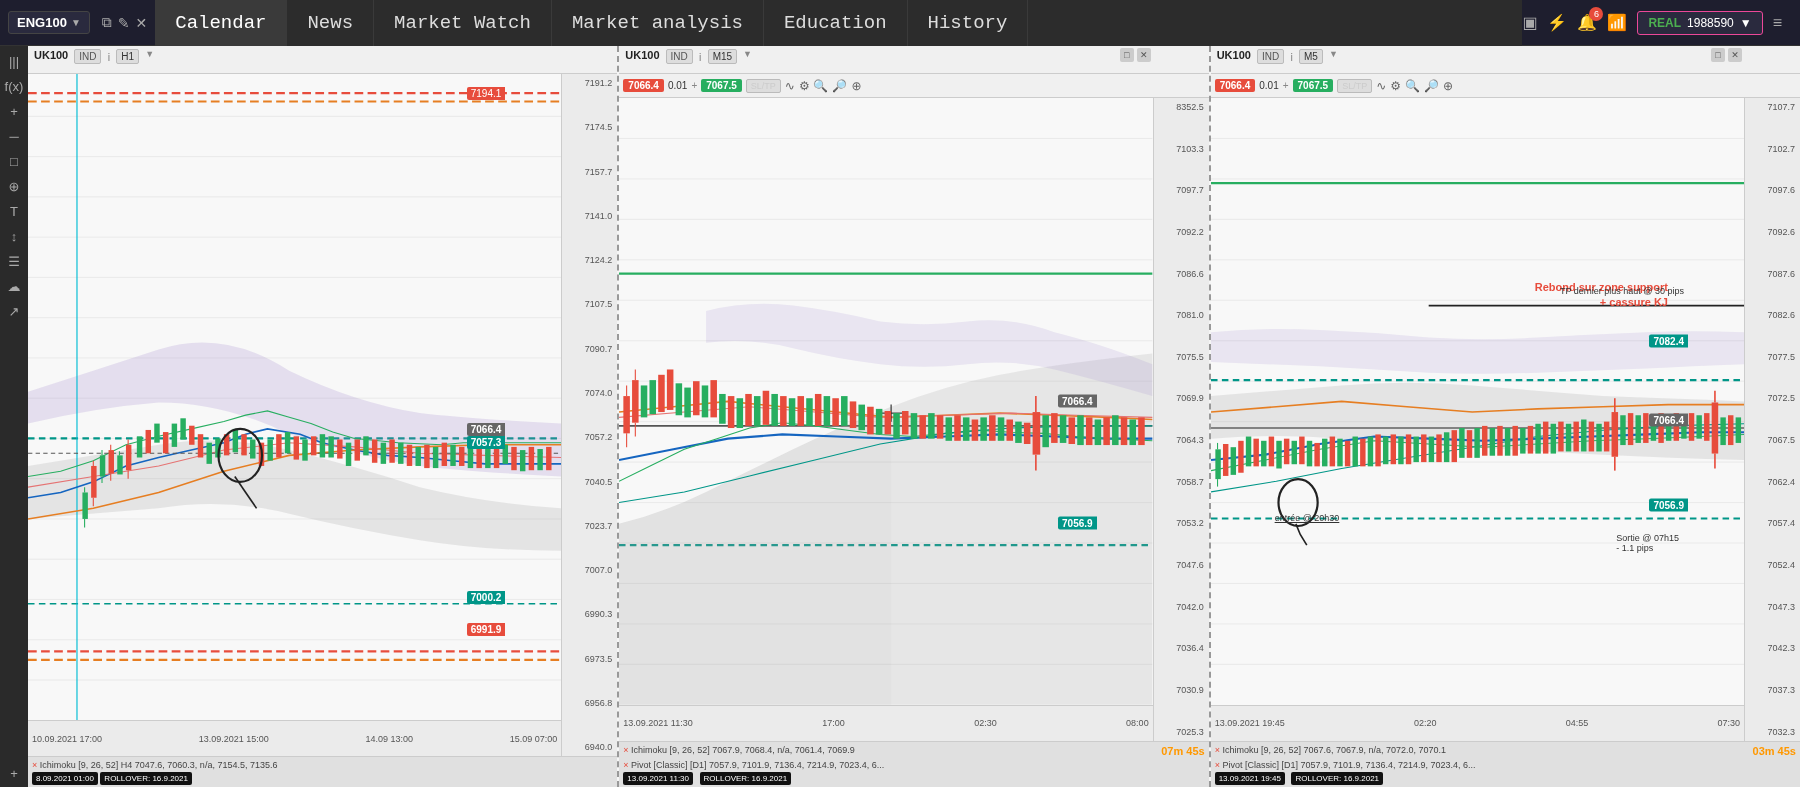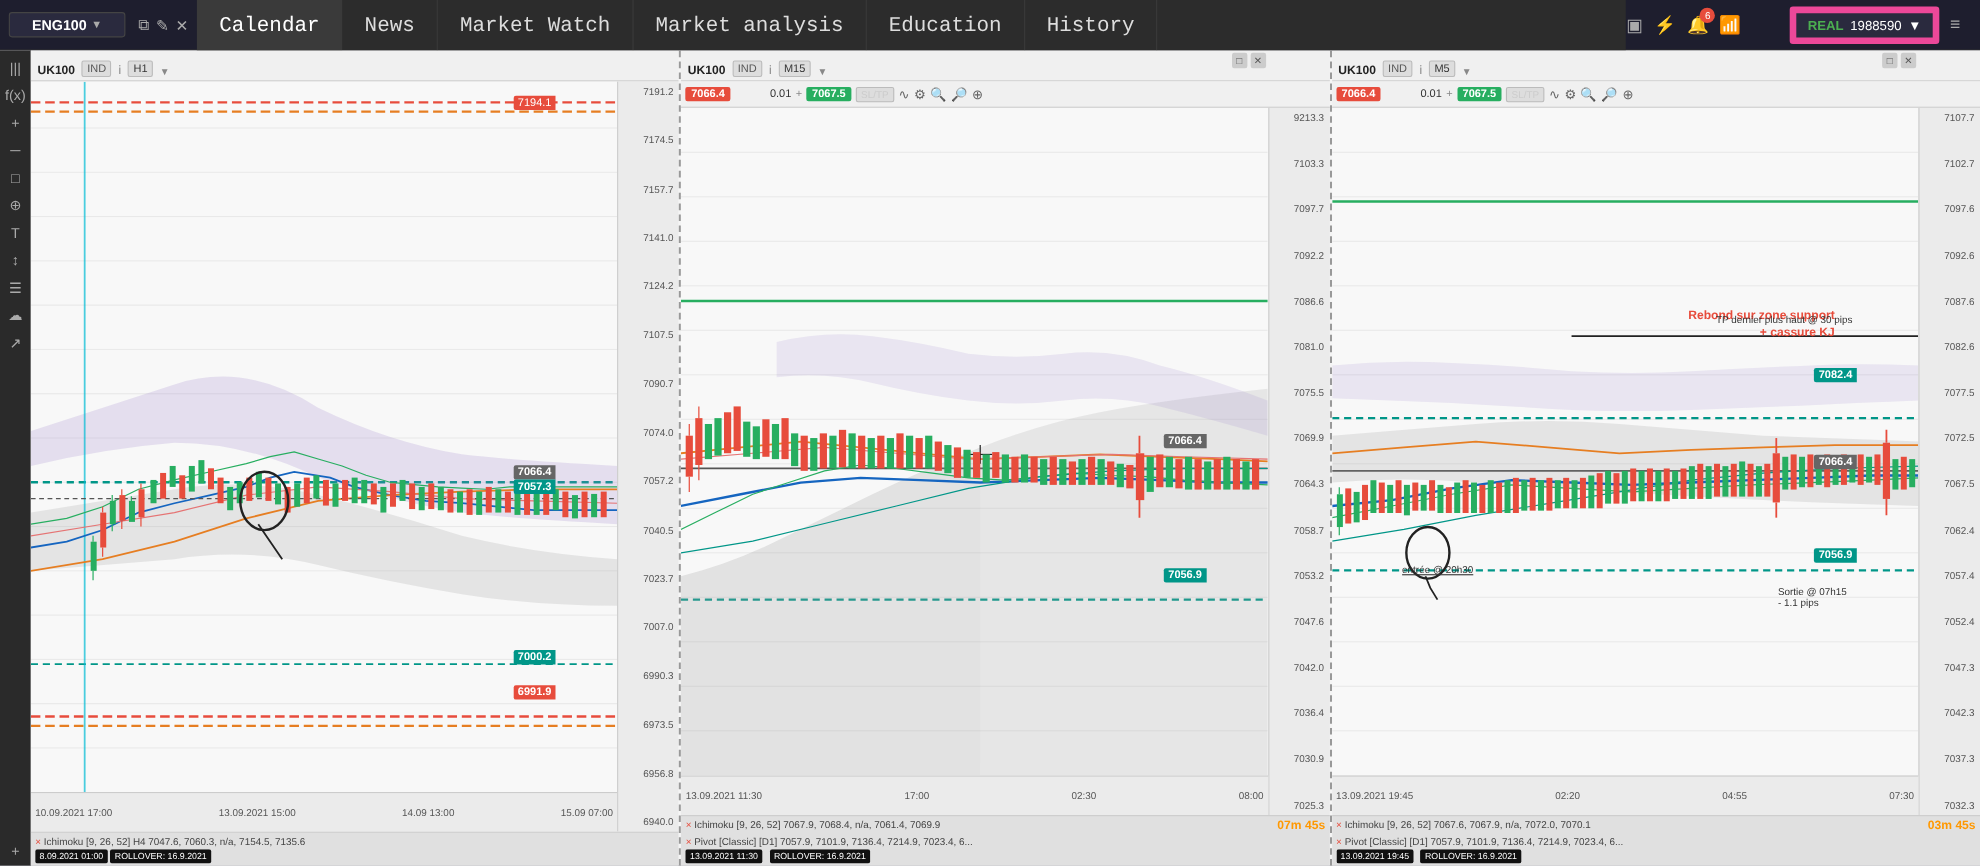--- a/index.html
+++ b/index.html
@@ -21,21 +21,21 @@
       height: 46px;
       border-bottom: 1px solid #333;
       padding: 0 8px;
     }
     .instrument-selector {
       display: flex;
       align-items: center;
       background: #2a2a3e;
       border: 1px solid #444;
       border-radius: 3px;
-      padding: 3px 20px;
+      padding: 3px 8px;
       color: #fff;
       font-size: 13px;
       font-weight: bold;
       margin-right: 12px;
       cursor: pointer;
     }
     .instrument-selector .arrow { font-size: 10px; margin-left: 4px; color: #aaa; }
     .top-icons { display: flex; gap: 6px; align-items: center; margin-right: 8px; }
     .top-icon { color: #aaa; font-size: 14px; cursor: pointer; }
     .nav-menu {
@@ -78,30 +78,29 @@
       font-size: 9px;
       border-radius: 50%;
       width: 14px;
       height: 14px;
       display: flex;
       align-items: center;
       justify-content: center;
     }
     .account-label {
       background: #2a2a3e;
-      border: 6px solid #ec4899;
+      border: 1px solid #ec4899;
       border-radius: 3px;
       padding: 4px 10px;
       color: #fff;
       font-size: 12px;
       cursor: pointer;
       display: flex;
       align-items: flex-start;
       gap: 6px;
-      margin-left: 34px;
     }
     .account-label .acc-type { color: #4caf50; font-weight: bold; }
 
     
     .main-content {
       display: flex;
       height: calc(787px - 46px);
       background: #e8e8e8;
     }
 
@@ -137,21 +136,21 @@
       border-right: 2px solid #888;
       position: relative;
       display: flex;
       flex-direction: column;
       overflow: hidden;
     }
     .chart-panel:last-child { border-right: none; }
 
     .chart-header {
       display: flex;
-      align-items: flex-end;
+      align-items: flex-start;
       background: #f0f0f0;
       padding: 3px 6px;
       border-bottom: 1px solid #ccc;
       gap: 6px;
       font-size: 11px;
       color: #333;
       height: 28px;
     }
     .chart-symbol { font-weight: bold; color: #222; }
     .chart-type-badge {
@@ -269,21 +268,21 @@
       font-size: 10px;
     }
     .price-box {
       background: #e74c3c;
       color: #fff;
       padding: 1px 5px;
       border-radius: 2px;
       font-weight: bold;
       font-size: 10px;
     }
-    .spread-val { color: #333; margin-left: 32px; }
+    .spread-val { color: #333; }
     .price-box-ask {
       background: #27ae60;
       color: #fff;
       padding: 1px 5px;
       border-radius: 2px;
       font-weight: bold;
       font-size: 10px;
     }
     .sltp-btn {
       background: #ddd;
@@ -717,21 +716,21 @@
             <rect x="461" y="300" width="6" height="26" fill="#e74c3c"></rect>
             <rect x="469" y="302" width="6" height="24" fill="#27ae60"></rect>
             <rect x="477" y="300" width="6" height="26" fill="#e74c3c"></rect>
           </svg>
           
           <div style="position:absolute;right:56px;top:50%;background:#666;color:#fff;padding:1px 4px;font-size:10px;font-weight:bold;border-radius:2px 0 0 2px;transform:translateY(-50%);">7066.4</div>
           <div style="position:absolute;right:56px;top:70%;background:#009688;color:#fff;padding:1px 4px;font-size:10px;font-weight:bold;border-radius:2px 0 0 2px;transform:translateY(-50%);">7056.9</div>
         </div>
 
         <div class="y-axis">
-          <span class="y-label">9213.3</span>
+          <span class="y-label">8352.5</span>
           <span class="y-label">7103.3</span>
           <span class="y-label">7097.7</span>
           <span class="y-label">7092.2</span>
           <span class="y-label">7086.6</span>
           <span class="y-label">7081.0</span>
           <span class="y-label">7075.5</span>
           <span class="y-label">7069.9</span>
           <span class="y-label">7064.3</span>
           <span class="y-label">7058.7</span>
           <span class="y-label">7053.2</span>

